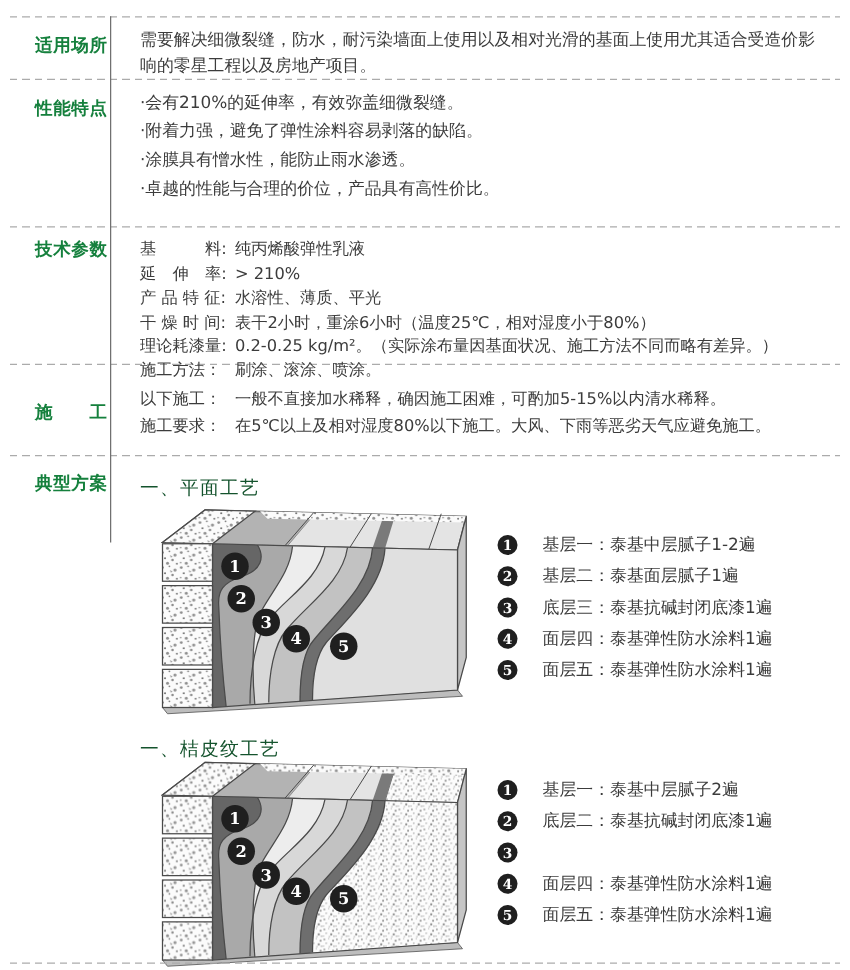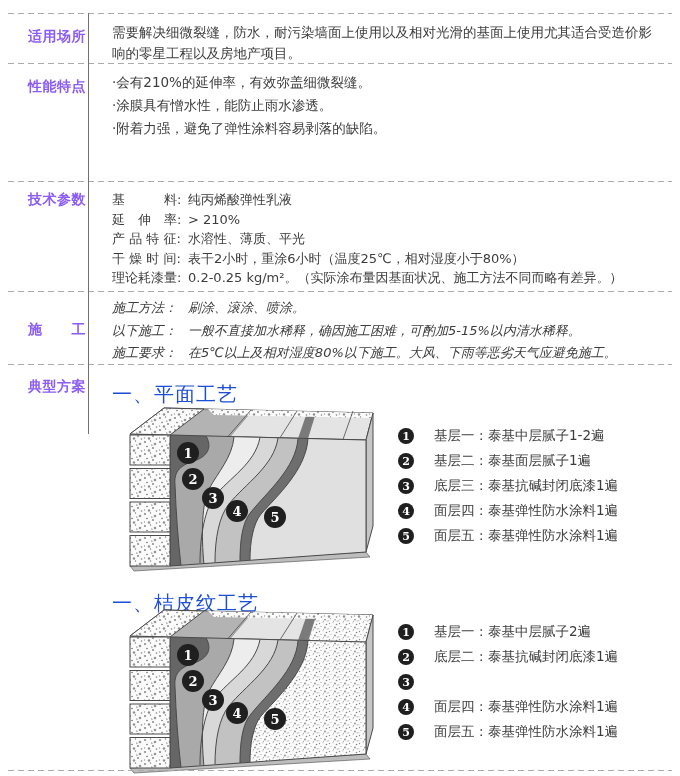--- a/index.html
+++ b/index.html
@@ -3,31 +3,31 @@
 <meta charset="utf-8">
 <style>
   html,body{margin:0;padding:0;background:#ffffff;}
   .doc{
     position:relative;width:680px;height:776px;background:#fff;overflow:hidden;
     font-family:"DejaVu Sans",sans-serif;color:#3c3c3c;
   }
   .hline{position:absolute;left:8px;width:664px;height:1px;
     background:repeating-linear-gradient(90deg,#ababab 0 6px,transparent 6px 10px);}
   .vline{position:absolute;left:88px;top:13px;width:1px;height:421px;background:#707070;}
-  .rowlabel{position:absolute;left:28px;font-size:14px;font-weight:bold;color:#8b5cf6;white-space:pre;letter-spacing:.5px;}
+  .rowlabel{position:absolute;left:28px;font-size:14px;font-weight:bold;color:#15803d;white-space:pre;letter-spacing:.5px;}
   .usage-text{position:absolute;left:112px;top:22px;width:548px;font-size:13.5px;line-height:20.5px;}
   .feature-list{position:absolute;left:112px;top:74px;width:548px;}
   .feature-list .fitem{height:23px;line-height:17px;font-size:13.5px;}
   .param-list{position:absolute;left:112px;top:192px;width:560px;}
   .param-list .pline{height:19.6px;line-height:16px;font-size:13px;white-space:pre;}
   .pname{display:inline-block;min-width:70px;color:#3c3c3c;}
   .pval{margin-left:6px;}
-  .constr-list{position:absolute;left:112px;top:299px;width:560px;font-style:italic;}
+  .constr-list{position:absolute;left:112px;top:288px;width:560px;}
   .constr-list .pline{height:22.6px;line-height:17px;font-size:13px;white-space:pre;}
-  .scheme-title{position:absolute;left:112px;font-size:20px;color:#1d4ed8;letter-spacing:1px;}
+  .scheme-title{position:absolute;left:112px;font-size:15px;color:#14532d;letter-spacing:1px;}
   .diagram{position:absolute;left:128px;width:250px;height:172px;}
   .legend{position:absolute;left:398px;width:260px;display:flex;flex-direction:column;gap:9px;}
   .litem{display:flex;align-items:center;height:16px;}
   .lnum{flex:0 0 16px;width:16px;height:16px;border-radius:50%;background:#1f1f1f;color:#fff;
     display:inline-flex;align-items:center;justify-content:center;
     font-size:11px;font-weight:bold;font-family:"DejaVu Serif",serif;}
   .ltext{margin-left:20px;font-size:13.5px;color:#3c3c3c;white-space:pre;}
   .badge-num{fill:#fff;font-size:13px;font-weight:bold;font-family:"DejaVu Serif",serif;text-anchor:middle;}
   svg{display:block;}
 </style>
@@ -74,22 +74,23 @@
   <div class="hline" style="top:364px"></div>
   <div class="hline" style="top:770px;z-index:5"></div>
   <div class="vline"></div>
 
   <div class="rowlabel" style="top:28px">适用场所</div>
   <div class="usage-text">需要解决细微裂缝，防水，耐污染墙面上使用以及相对光滑的基面上使用尤其适合受造价影响的零星工程以及房地产项目。</div>
 
   <div class="rowlabel" style="top:78px">性能特点</div>
   <div class="feature-list">
     <div class="fitem">·会有210%的延伸率，有效弥盖细微裂缝。</div>
+    <div class="fitem">·附着力强，避免了弹性涂料容易剥落的缺陷。</div>
     <div class="fitem">·涂膜具有憎水性，能防止雨水渗透。</div>
-    <div class="fitem">·附着力强，避免了弹性涂料容易剥落的缺陷。</div>
+    <div class="fitem">·卓越的性能与合理的价位，产品具有高性价比。</div>
   </div>
 
   <div class="rowlabel" style="top:191px">技术参数</div>
   <div class="param-list">
     <div class="pline"><span class="pname">基　　　料:</span><span class="pval">纯丙烯酸弹性乳液</span></div>
     <div class="pline"><span class="pname">延　伸　率:</span><span class="pval">&gt; 210%</span></div>
     <div class="pline"><span class="pname">产 品 特 征:</span><span class="pval">水溶性、薄质、平光</span></div>
     <div class="pline"><span class="pname">干 燥 时 间:</span><span class="pval">表干2小时，重涂6小时（温度25℃，相对湿度小于80%）</span></div>
     <div class="pline"><span class="pname">理论耗漆量:</span><span class="pval">0.2-0.25 kg/m²。（实际涂布量因基面状况、施工方法不同而略有差异。）</span></div>
   </div>

